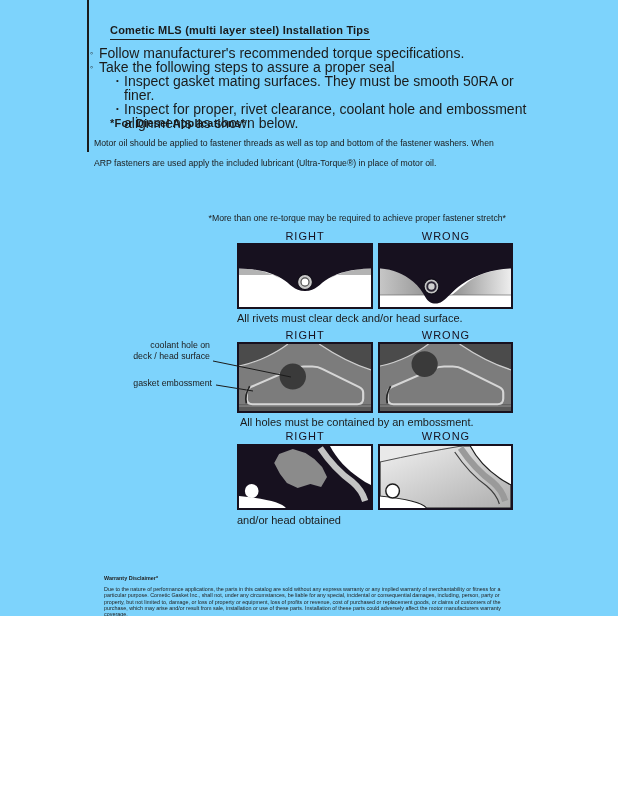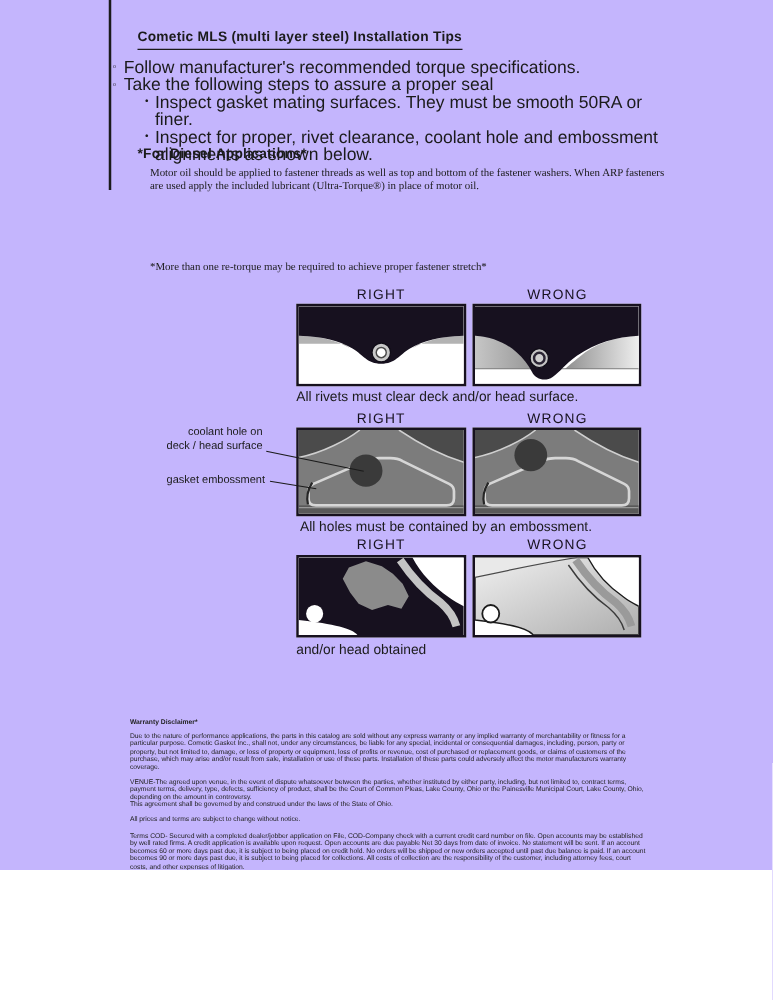--- a/index.html
+++ b/index.html
@@ -1,34 +1,34 @@
 <!DOCTYPE html>
 <html><head>
 <meta charset="utf-8">
 <style>
   html,body{margin:0;padding:0;background:#ffffff;}
   .page{
-    position:relative;width:618px;height:696px;background:#c4b5fd;overflow:hidden;
+    position:relative;width:618px;height:616px;background:#7dd3fc;overflow:hidden;
     font-family:"Liberation Sans", sans-serif;color:#1b1b1b;
   }
   .vline{position:absolute;left:87px;top:0;width:1.5px;height:152px;background:#1b1b1b;}
   .title{
     position:absolute;left:110px;top:24px;font-size:11px;font-weight:bold;letter-spacing:.2px;
     border-bottom:1.6px solid #1b1b1b;padding-bottom:2.5px;
   }
   .bullets{position:absolute;left:90px;top:46px;font-size:14px;line-height:14px;width:440px;}
   .bullet{position:relative;padding-left:9px;}
   .bullet::before{content:"◦";position:absolute;left:0;top:0;font-size:9px;}
   .subbullet{position:relative;padding-left:8px;margin-left:26px;}
   .subbullet::before{content:"•";position:absolute;left:0;top:0;font-size:8px;}
   .h-diesel{position:absolute;left:110px;top:117px;font-size:11px;font-weight:bold;letter-spacing:.2px;}
-  .para{position:absolute;left:120px;width:412px;font-size:8.7px;line-height:10px;font-family:Liberation Serif, serif;}
+  .para{position:absolute;left:94px;width:412px;font-size:8.7px;line-height:20px;}
   .p1{top:133px;}
   .p2{top:166px;}
-  .p3{top:208px;}
+  .p3{top:208px;text-align:right;}
   .dlabel{position:absolute;width:136px;text-align:center;font-size:11px;letter-spacing:1px;color:#17111f;}
   .lab-r{left:237px;}
   .lab-w{left:378px;}
   .row1 .dlabel{top:230px;}
   .row2 .dlabel{top:329px;}
   .row3 .dlabel{top:430px;}
   .dbox{position:absolute;box-sizing:border-box;border:2.5px solid #17111f;background:#fff;}
   .dbox svg{display:block;width:100%;height:100%;}
   .b1r{left:237px;top:243px;width:136px;height:66px;}
   .b1w{left:378px;top:243px;width:135px;height:66px;}

